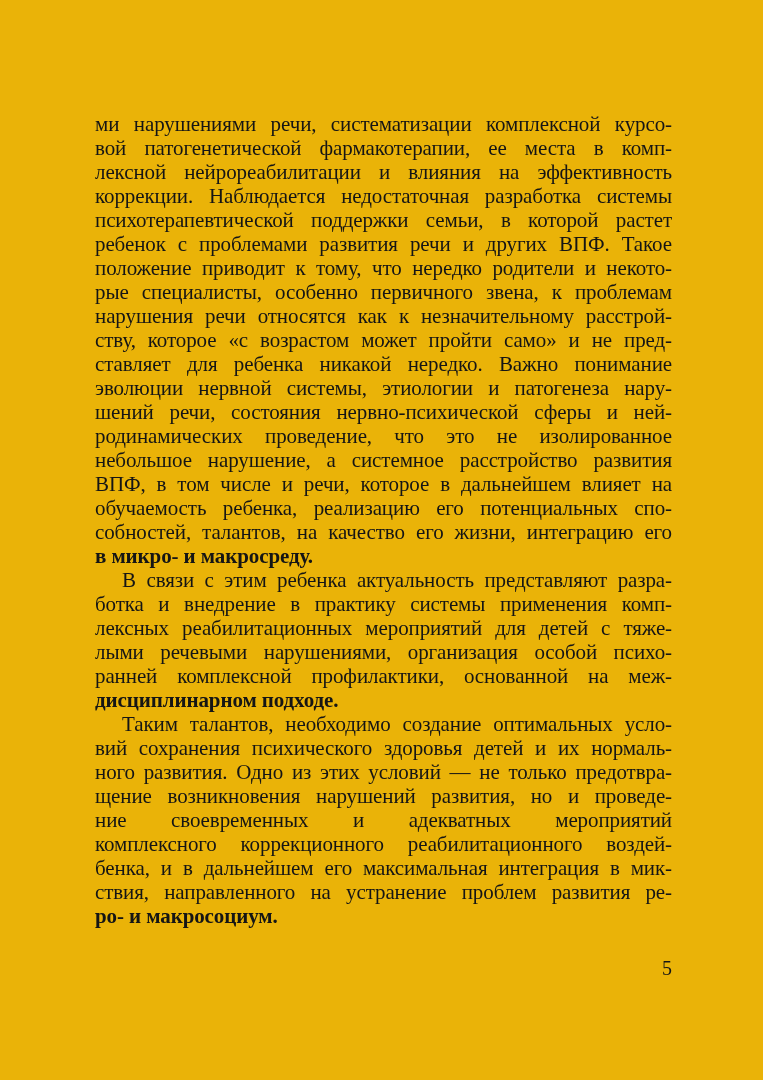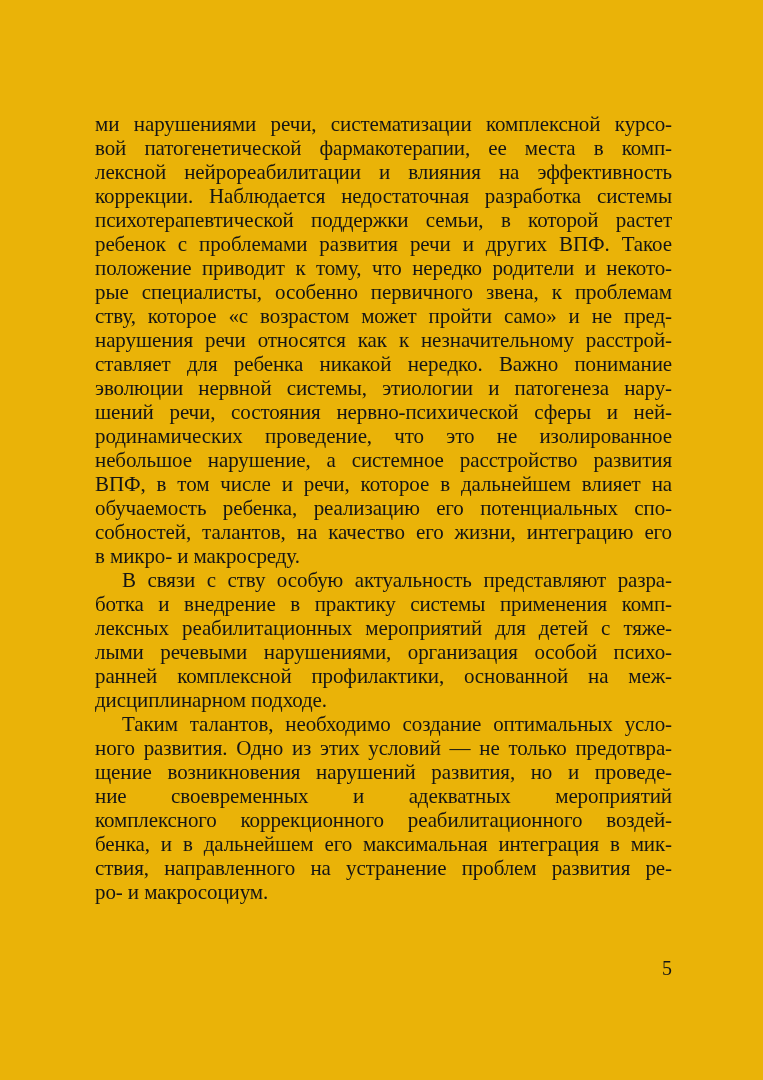--- a/index.html
+++ b/index.html
@@ -34,20 +34,21 @@
     padding: 0;
   }
   .line {
     text-align: justify;
     text-align-last: justify;
     white-space: normal;
   }
   .line.last {
     text-align: center;
     text-align-last: left;
+    font-weight: bold;
   }
   .line.indent {
     text-indent: 27px;
   }
   .page-number {
     position: absolute;
     left: 95px;
     top: 956px;
     width: 577px;
     text-align: right;
@@ -63,42 +64,43 @@
   <div class="text-block">
       <div class="paragraph">
         <div class="line">ми нарушениями речи, систематизации комплексной курсо-</div>
         <div class="line">вой патогенетической фармакотерапии, ее места в комп-</div>
         <div class="line">лексной нейрореабилитации и влияния на эффективность</div>
         <div class="line">коррекции. Наблюдается недостаточная разработка системы</div>
         <div class="line">психотерапевтической поддержки семьи, в которой растет</div>
         <div class="line">ребенок с проблемами развития речи и других ВПФ. Такое</div>
         <div class="line">положение приводит к тому, что нередко родители и некото-</div>
         <div class="line">рые специалисты, особенно первичного звена, к проблемам</div>
+        <div class="line">нарушения речи относятся как к незначительному расстрой-</div>
         <div class="line">ству, которое «с возрастом может пройти само» и не пред-</div>
-        <div class="line">нарушения речи относятся как к незначительному расстрой-</div>
         <div class="line">ставляет для ребенка никакой нередко. Важно понимание</div>
         <div class="line">эволюции нервной системы, этиологии и патогенеза нару-</div>
         <div class="line">шений речи, состояния нервно-психической сферы и ней-</div>
         <div class="line">родинамических проведение, что это не изолированное</div>
         <div class="line">небольшое нарушение, а системное расстройство развития</div>
         <div class="line">ВПФ, в том числе и речи, которое в дальнейшем влияет на</div>
         <div class="line">обучаемость ребенка, реализацию его потенциальных спо-</div>
         <div class="line">собностей, талантов, на качество его жизни, интеграцию его</div>
         <div class="line last">в микро- и макросреду.</div>
       </div>
       <div class="paragraph">
-        <div class="line indent">В связи с ству особую актуальность представляют разра-</div>
+        <div class="line indent">В связи с этим ребенка актуальность представляют разра-</div>
         <div class="line">ботка и внедрение в практику системы применения комп-</div>
         <div class="line">лексных реабилитационных мероприятий для детей с тяже-</div>
         <div class="line">лыми речевыми нарушениями, организация особой психо-</div>
         <div class="line">ранней комплексной профилактики, основанной на меж-</div>
         <div class="line last">дисциплинарном подходе.</div>
       </div>
       <div class="paragraph">
         <div class="line indent">Таким талантов, необходимо создание оптимальных усло-</div>
+        <div class="line">вий сохранения психического здоровья детей и их нормаль-</div>
         <div class="line">ного развития. Одно из этих условий — не только предотвра-</div>
         <div class="line">щение возникновения нарушений развития, но и проведе-</div>
         <div class="line">ние своевременных и адекватных мероприятий</div>
         <div class="line">комплексного коррекционного реабилитационного воздей-</div>
         <div class="line">бенка, и в дальнейшем его максимальная интеграция в мик-</div>
         <div class="line">ствия, направленного на устранение проблем развития ре-</div>
         <div class="line last">ро- и макросоциум.</div>
       </div>
     </div>
   <div class="page-number">5</div>

